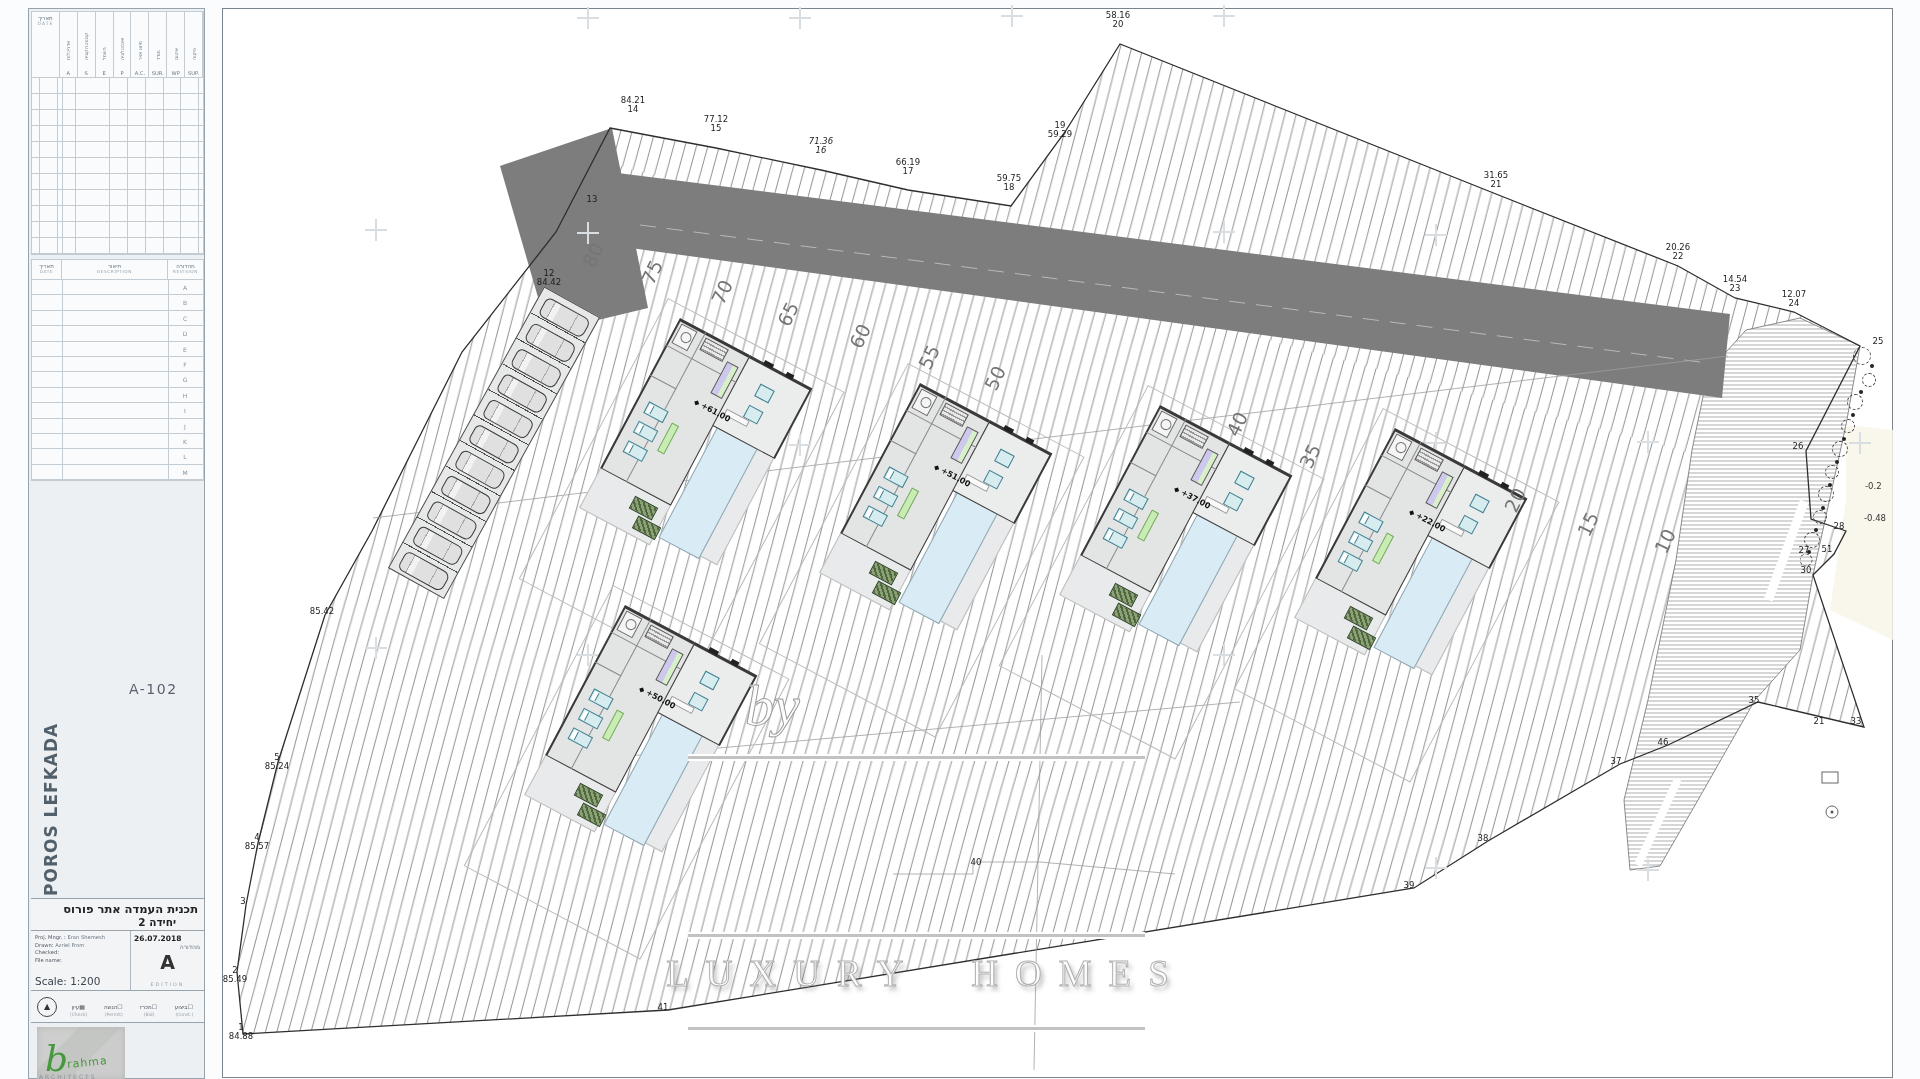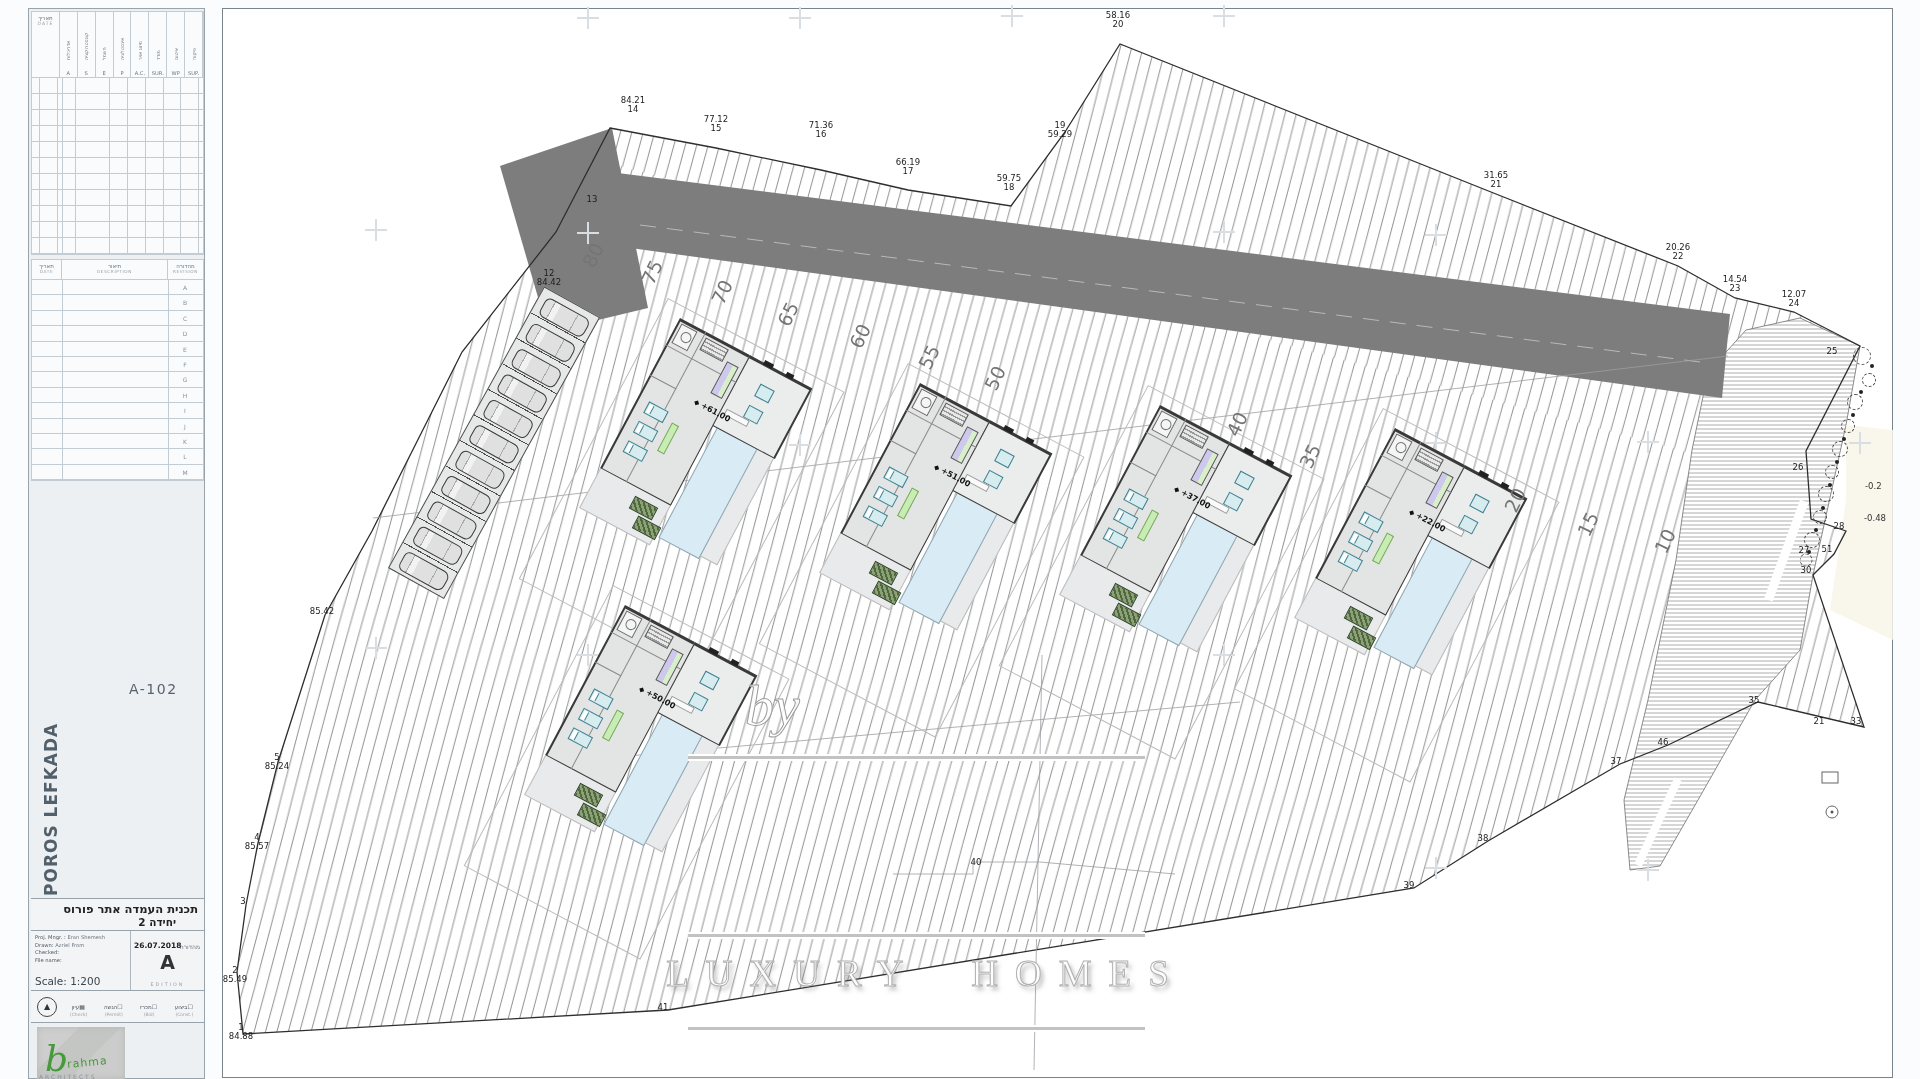--- a/index.html
+++ b/index.html
@@ -50,21 +50,21 @@
     background:#f2f4f6;direction:rtl;padding:3px 6px 0 0;color:#222}
   #hebtitle .l1{font-size:11.5px;font-weight:bold}
   #hebtitle .l2{font-size:10.5px;font-weight:bold;padding-right:22px}
   
   #info{left:2px;top:922px;width:173px;height:60px;background:#f2f4f6;border-bottom:1px solid #99a3ac;display:flex}
   #info-l{width:100px;border-right:1px solid #aeb7bf;padding:3px 4px;position:relative}
   .inflab{font-size:5.2px;color:#6b7680;line-height:1.45}
   .inflab b{font-weight:normal;color:#4c565f}
   #scale{position:absolute;left:4px;bottom:3px;font-size:10.5px;color:#3c464f}
   #info-r{flex:1;position:relative;text-align:center}
-  #date{position:absolute;left:3px;top:10px;font-size:7.5px;font-weight:bold;color:#222}
+  #date{position:absolute;left:3px;top:3px;font-size:7.5px;font-weight:bold;color:#222}
   #edhe{position:absolute;right:4px;top:12px;font-size:6px;color:#6b7680}
   #edletter{position:absolute;left:0;right:0;top:20px;font-size:19px;font-weight:bold;color:#333}
   #eden{position:absolute;left:0;right:0;bottom:3px;font-size:4.8px;letter-spacing:2px;color:#97a1aa}
   
   #stamps{left:2px;top:982px;width:173px;height:32px;background:#f2f4f6;border-bottom:1px solid #99a3ac;
     display:flex;align-items:center;padding:0 2px}
   #north{width:20px;height:20px;border:1.4px solid #444;border-radius:50%;margin:0 4px;position:relative;flex:none}
   #north::after{content:"▲";position:absolute;left:50%;top:50%;transform:translate(-50%,-52%);font-size:8px;color:#333}
   .stamp{flex:1;text-align:center;line-height:1.1}
   .stamp .he{font-size:5.5px;color:#4c565f}
@@ -388,21 +388,21 @@
 
 <div>
     <div class="pt" style="left: 633px; position: absolute; top: 115px;">
     <span>84.21</span>
       <span>14</span>
   </div>
     <div class="pt" style="left: 716px; position: absolute; top: 134px;">
     <span>77.12</span>
       <span>15</span>
   </div>
-    <div class="pt" style="left: 821px; position: absolute; top: 140px;">
+    <div class="pt" style="left: 821px; position: absolute; top: 156px; font-style: italic;">
     <span>71.36</span>
       <span>16</span>
   </div>
     <div class="pt" style="left: 908px; position: absolute; top: 177px;">
     <span>66.19</span>
       <span>17</span>
   </div>
     <div class="pt" style="left: 1009px; position: absolute; top: 193px;">
     <span>59.75</span>
       <span>18</span>
@@ -424,25 +424,25 @@
       <span>22</span>
   </div>
     <div class="pt" style="left: 1735px; position: absolute; top: 294px;">
     <span>14.54</span>
       <span>23</span>
   </div>
     <div class="pt" style="left: 1794px; position: absolute; top: 309px;">
     <span>12.07</span>
       <span>24</span>
   </div>
-    <div class="pt" style="left: 1832px; position: absolute; top: 346px; margin-top: 10px;">
+    <div class="pt" style="left: 1878px; position: absolute; top: 346px;">
     <span>25</span>
       <span></span>
   </div>
-    <div class="pt" style="left: 1798px; position: absolute; top: 472px;">
+    <div class="pt" style="left: 1798px; position: absolute; top: 451px;">
     <span>26</span>
       <span></span>
   </div>
     <div class="pt" style="left: 1804px; position: absolute; top: 519px; margin-top: 36px;">
     <span>27</span>
       <span></span>
   </div>
     <div class="pt" style="left: 1839px; position: absolute; top: 531px;">
     <span>28</span>
       <span></span>

